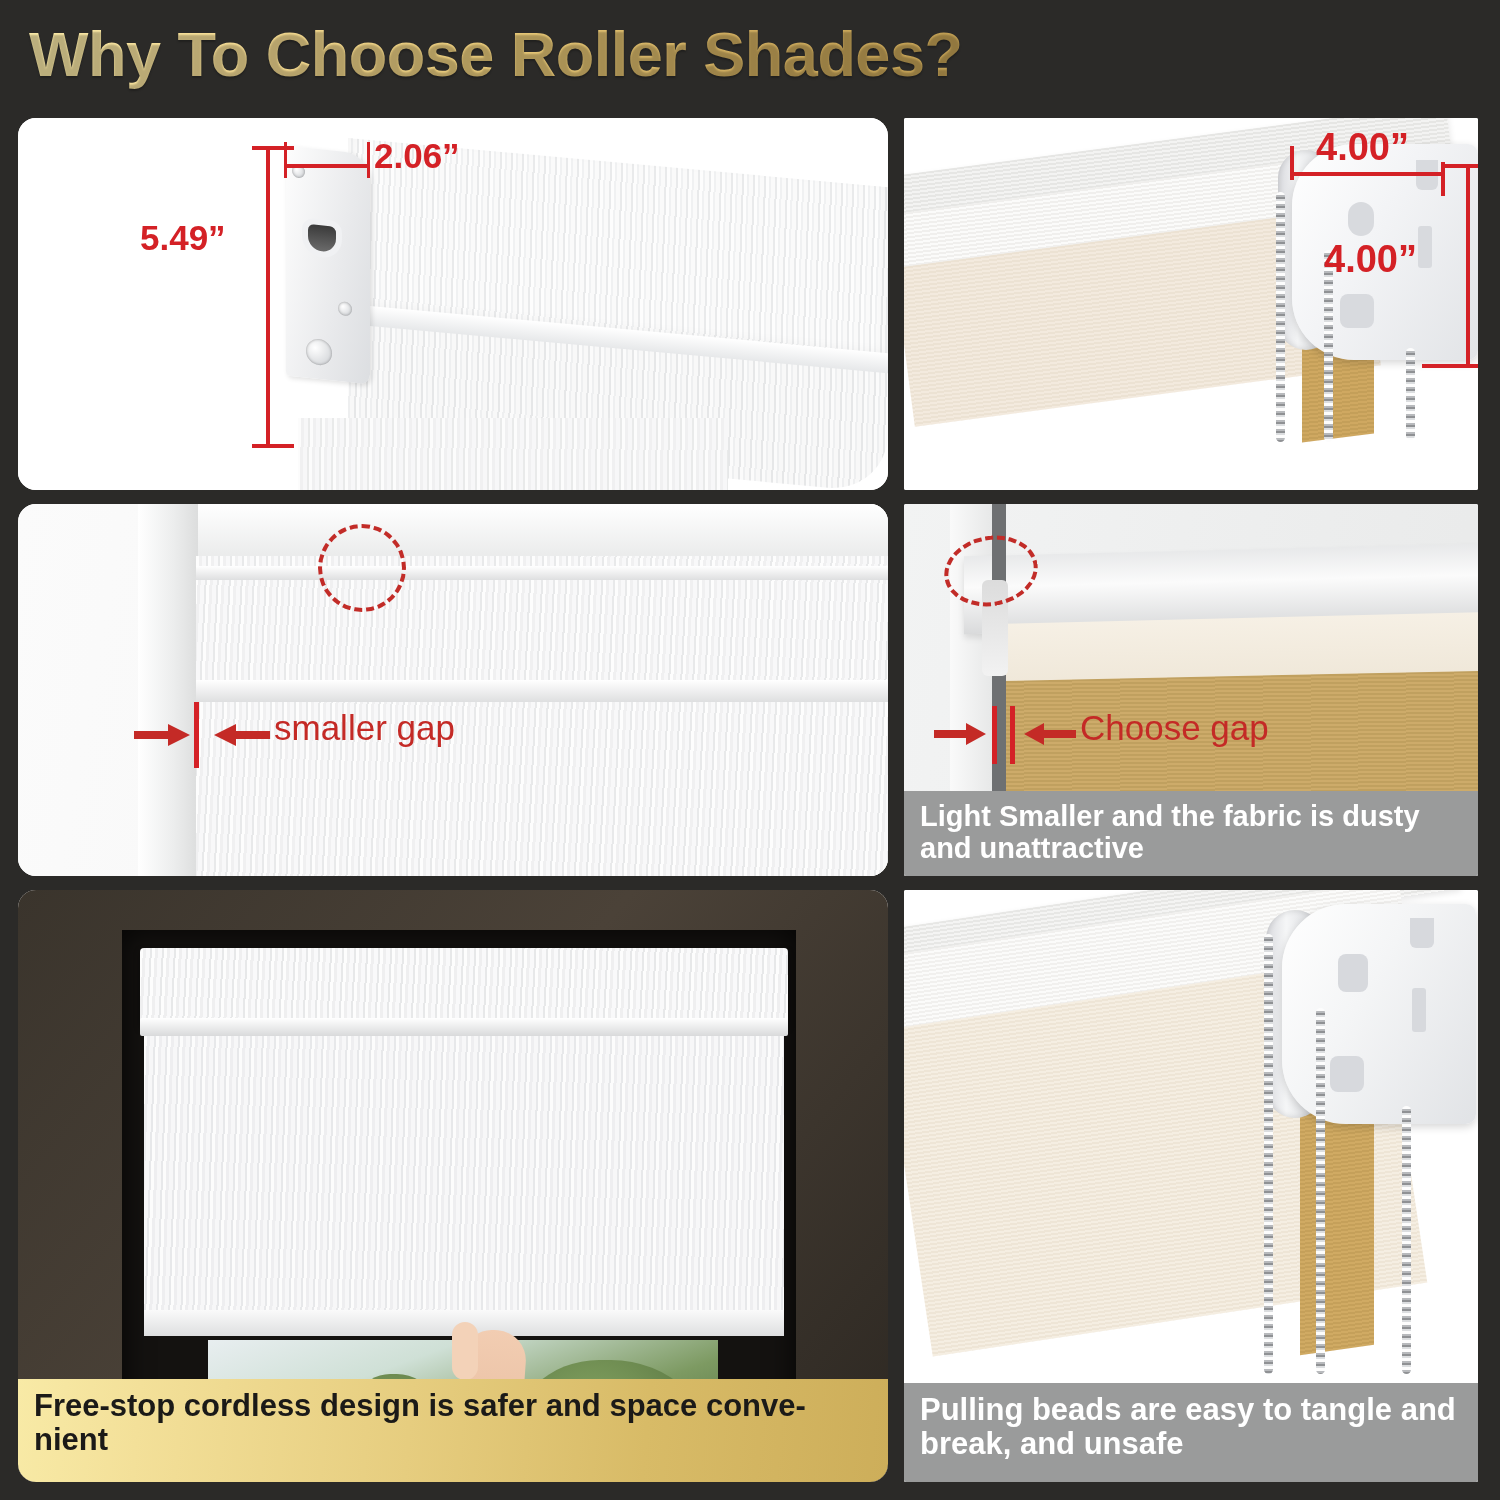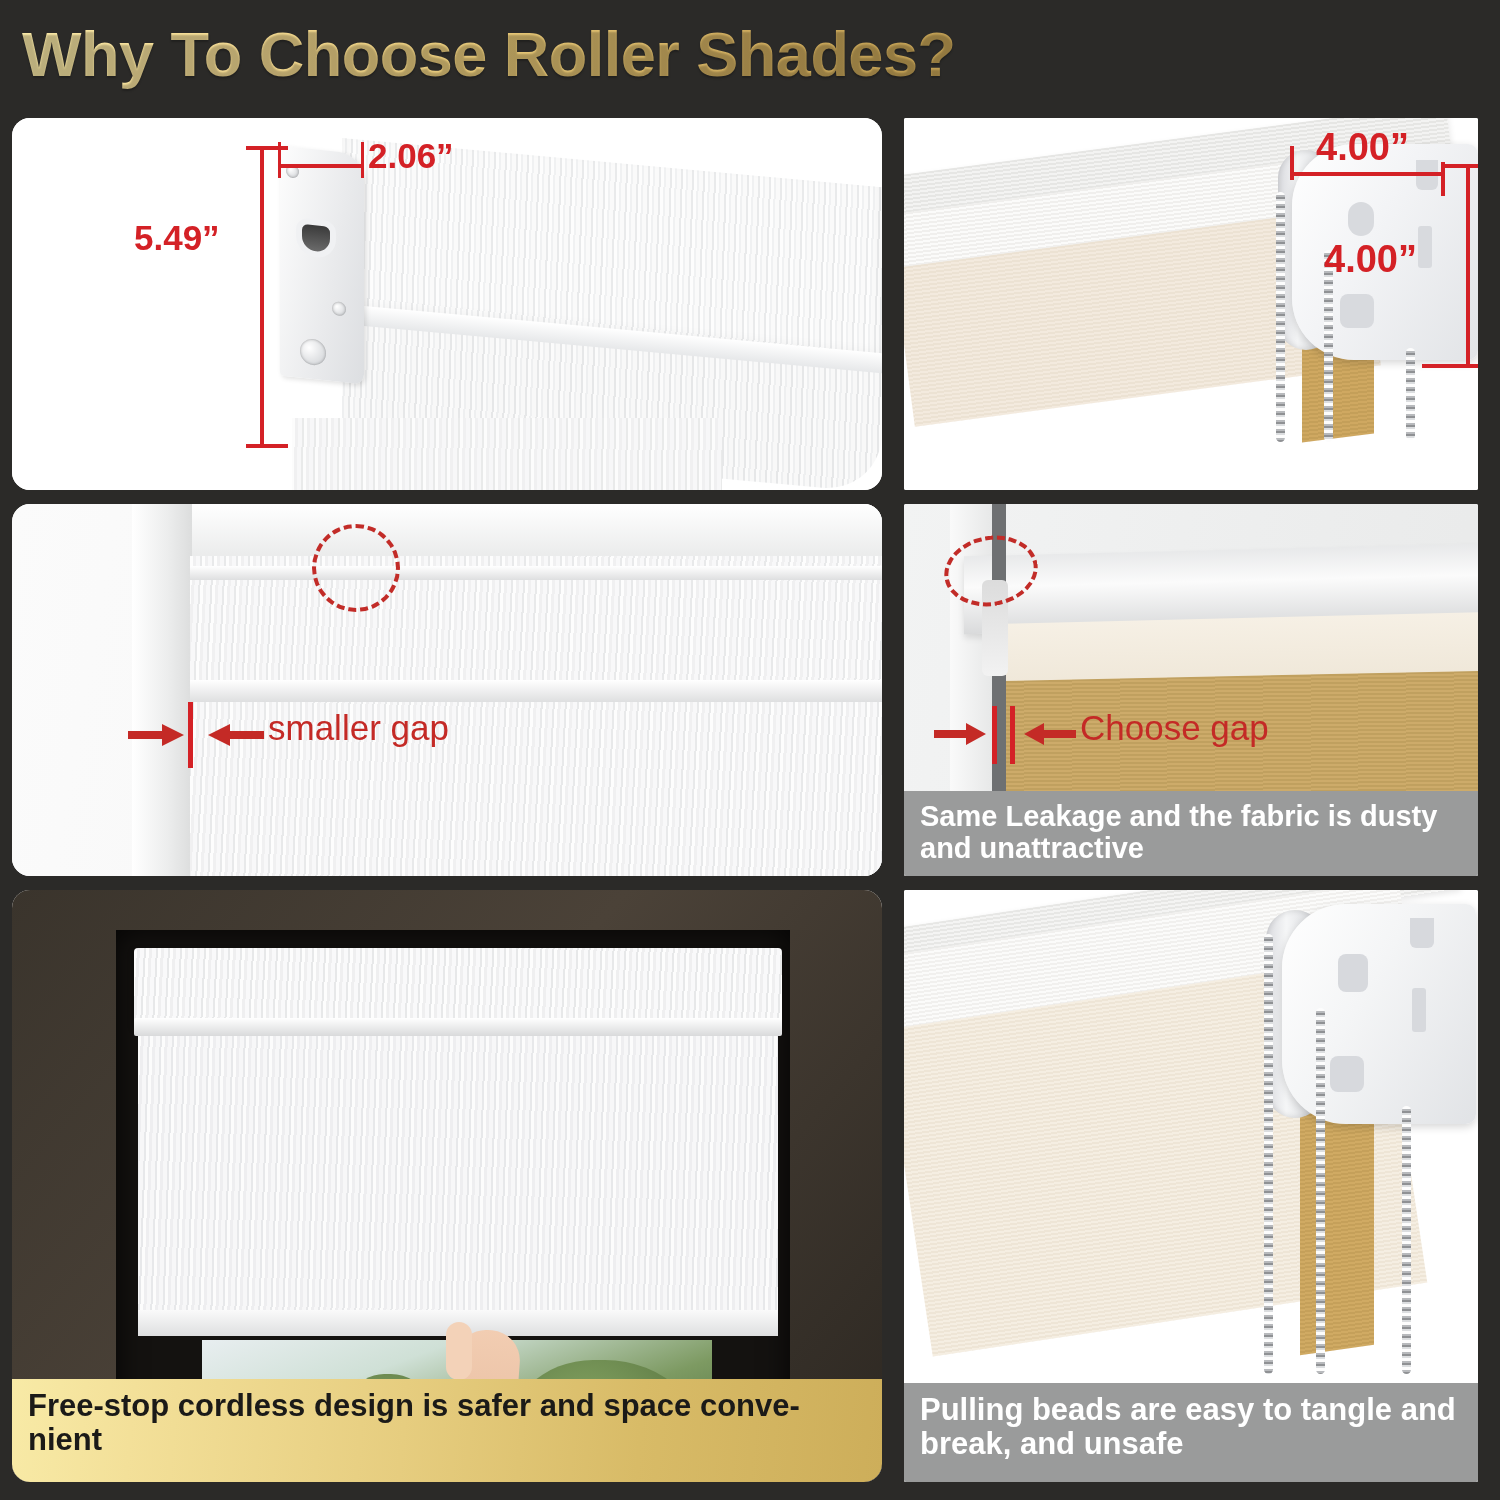--- a/index.html
+++ b/index.html
@@ -6,32 +6,32 @@
   html,body{margin:0;padding:0;}
   body{
     width:1500px;height:1500px;
     background:#2b2a28;
     font-family:"Liberation Sans","DejaVu Sans",sans-serif;
     overflow:hidden;
     position:relative;
   }
   
   .page-title{
-    position:absolute;left:22px;top:18px;
+    position:absolute;left:29px;top:18px;
     font-size:63px;font-weight:bold;letter-spacing:-0.5px;
     background:linear-gradient(100deg,#faeaa8 0%,#f6dd95 22%,#e7c877 52%,#cfac5e 78%,#c2a054 100%);
     -webkit-background-clip:text;background-clip:text;
     color:transparent;-webkit-text-fill-color:transparent;
     white-space:nowrap;
     text-shadow:0 2px 2px rgba(0,0,0,.25);
   }
   
   .grid{position:absolute;left:0;top:118px;width:1500px;height:1382px;}
   .panel{position:absolute;overflow:hidden;}
-  .panel.left{left:12px;width:870px;border-radius:18px;}
+  .panel.left{left:18px;width:870px;border-radius:18px;}
   .panel.right{left:904px;width:574px;border-radius:2px;}
   .row1{top:0;height:372px;}
   .row2{top:386px;height:372px;}
   .row3{top:772px;height:592px;}
 
   .photo{position:absolute;left:0;right:0;top:0;bottom:0;background:#fff;}
 
   
   .caption{
     position:absolute;left:0;right:0;bottom:0;
@@ -290,21 +290,21 @@
       <div class="tick" style="left:88px;top:202px;width:5px;height:58px;"></div>
       <div class="tick" style="left:106px;top:202px;width:5px;height:58px;"></div>
       <svg width="56" height="24" style="position:absolute;left:30px;top:218px;z-index:6;">
         <polygon points="0,8 32,8 32,1 52,12 32,23 32,16 0,16" fill="#c42a26"></polygon>
       </svg>
       <svg width="56" height="24" style="position:absolute;left:116px;top:218px;z-index:6;">
         <polygon points="56,8 24,8 24,1 4,12 24,23 24,16 56,16" fill="#c42a26"></polygon>
       </svg>
       <div class="lbl-red" style="left:176px;top:204px;font-size:35px;font-weight:normal;color:#c42a26;">Choose gap</div>
     </div>
-    <div class="caption grey">Same Leakage and the fabric is dusty and unattractive</div>
+    <div class="caption grey">Light Smaller and the fabric is dusty and unattractive</div>
   </div>
 
   <div class="panel left row3 p5">
     <div class="photo">
       <div class="room"></div>
       <div class="recess"></div>
       <div class="glass">
         <div class="tree" style="left:12px;top:62px;width:150px;height:150px;"></div>
         <div class="tree" style="left:130px;top:34px;width:120px;height:180px;"></div>
         <div class="tree" style="left:300px;top:20px;width:210px;height:200px;"></div>

